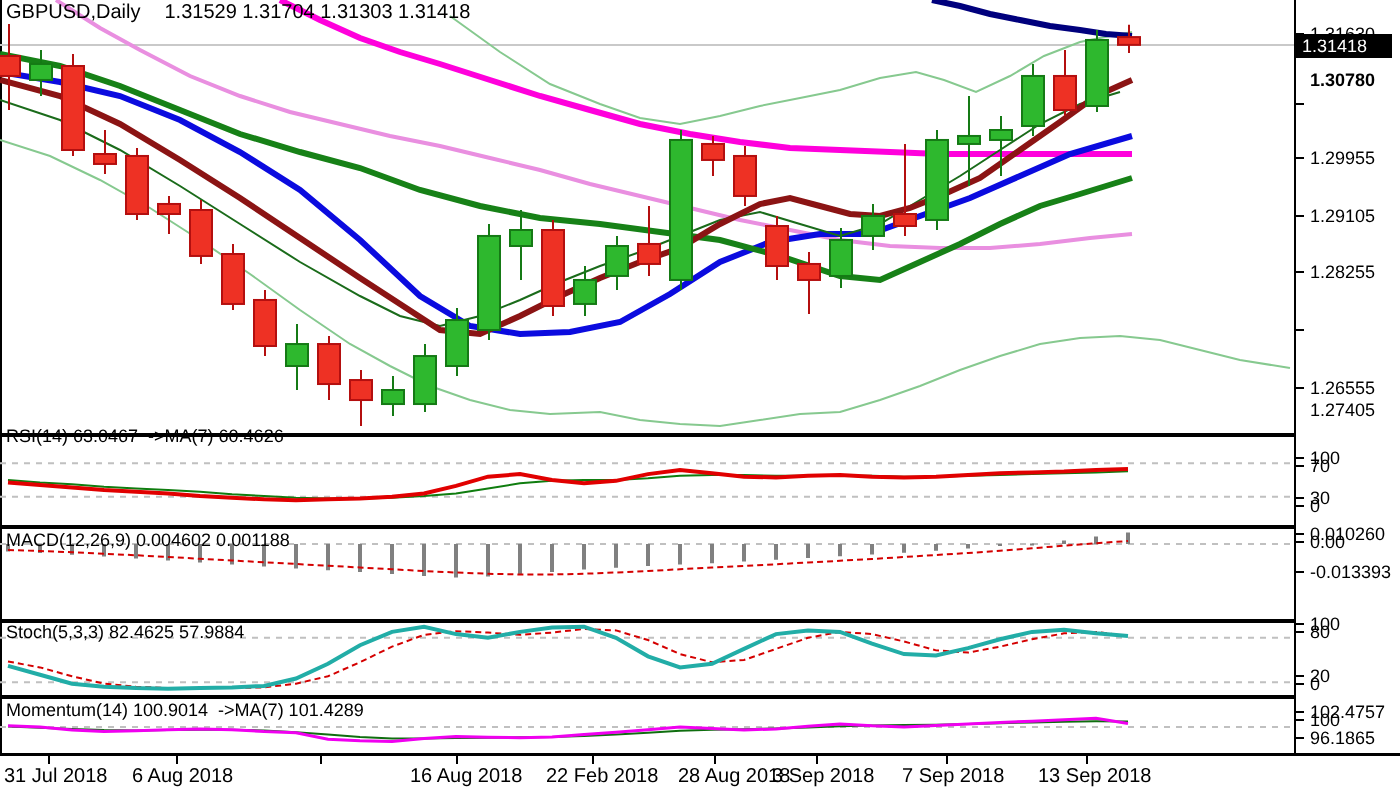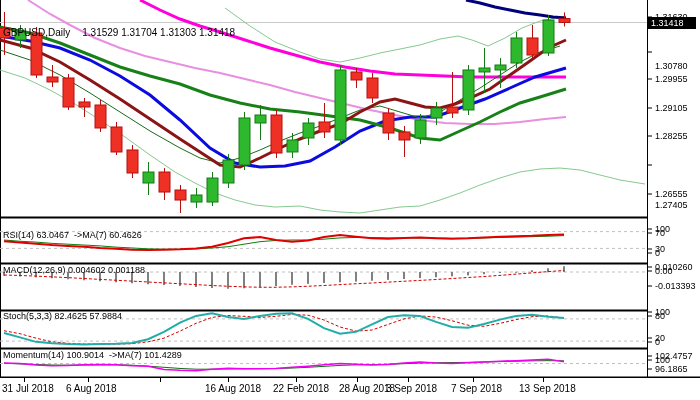--- a/index.html
+++ b/index.html
@@ -1,22 +1,22 @@
 <!DOCTYPE html>
 <html><head>
 <meta charset="utf-8">
 <style>
   html,body{margin:0;padding:0;background:#fff;}
   .wrap{position:relative;width:700px;height:400px;background:#fff;overflow:hidden;
         font-family:"Liberation Sans",sans-serif;color:#000;}
   svg{position:absolute;left:0;top:0;}
-  .title{position:absolute;left:3px;top:1px;font-size:10px;white-space:pre;z-index:5;margin-top:26px;}
+  .title{position:absolute;left:3px;top:1px;font-size:10px;white-space:pre;z-index:5;}
   .title .sym{margin-right:12px;}
   .plabel{position:absolute;left:3px;font-size:9px;white-space:pre;z-index:5;}
-  .plabel.rsi{top:230px;} .plabel.macd{top:265px;} .plabel.stoch{top:311px;} .plabel.mom{top:350px;}
+  .plabel.rsi{top:213px;} .plabel.macd{top:265px;} .plabel.stoch{top:311px;} .plabel.mom{top:350px;}
   .scale{position:absolute;left:648px;top:0;width:52px;height:400px;z-index:4;}
   .scale span{position:absolute;left:7px;transform:translateY(-50%);font-size:9px;white-space:nowrap;}
   .badge{position:absolute;left:0px;top:17px;width:48px;height:12px;background:#000;color:#fff;
          font-size:9px;line-height:12px;padding-left:3px;box-sizing:border-box;white-space:nowrap;}
   .taxis{position:absolute;left:0;top:379px;width:700px;height:16px;z-index:4;}
   .taxis span{position:absolute;top:4px;font-size:10px;white-space:nowrap;}
 </style>
 </head>
 <body>
 
@@ -195,21 +195,21 @@
   <div class="title"><span class="sym">GBPUSD,Daily</span><span>1.31529 1.31704 1.31303 1.31418</span></div>
 
   <div class="plabel rsi">RSI(14) 63.0467  -&gt;MA(7) 60.4626</div>
   <div class="plabel macd">MACD(12,26,9) 0.004602 0.001188</div>
   <div class="plabel stoch">Stoch(5,3,3) 82.4625 57.9884</div>
   <div class="plabel mom">Momentum(14) 100.9014  -&gt;MA(7) 101.4289</div>
 
   <div class="scale" id="scale-col">
     <div class="badge">1.31418</div>
   <span style="top: 17px; text-align: center;">1.31630</span>
-      <span style="top: 66px;">1.30780</span>
+      <span style="top: 40px; font-weight: bold;">1.30780</span>
       <span style="top: 79px;">1.29955</span>
       <span style="top: 108px;">1.29105</span>
       <span style="top: 136px;">1.28255</span>
       <span style="top: 165px; margin-top: 40px;">1.27405</span>
       <span style="top: 194px;">1.26555</span>
       <span style="top: 229px;">100</span>
       <span style="top: 233px;">70</span>
       <span style="top: 249px;">30</span>
       <span style="top: 253px;">0</span>
       <span style="top: 267px;">0.010260</span>

